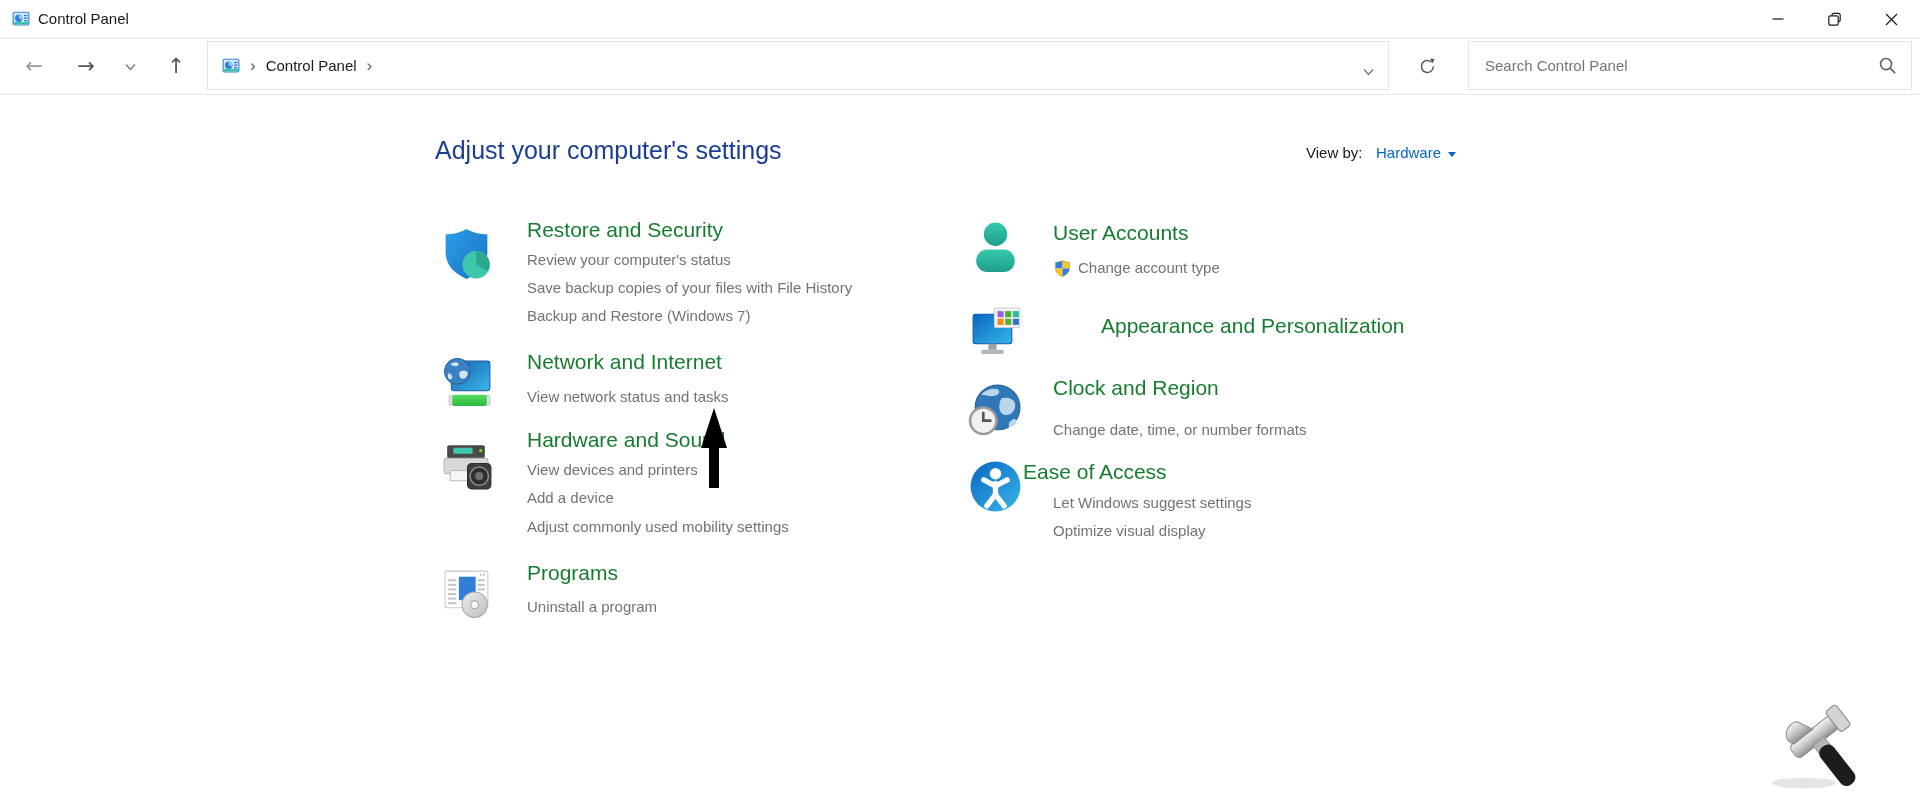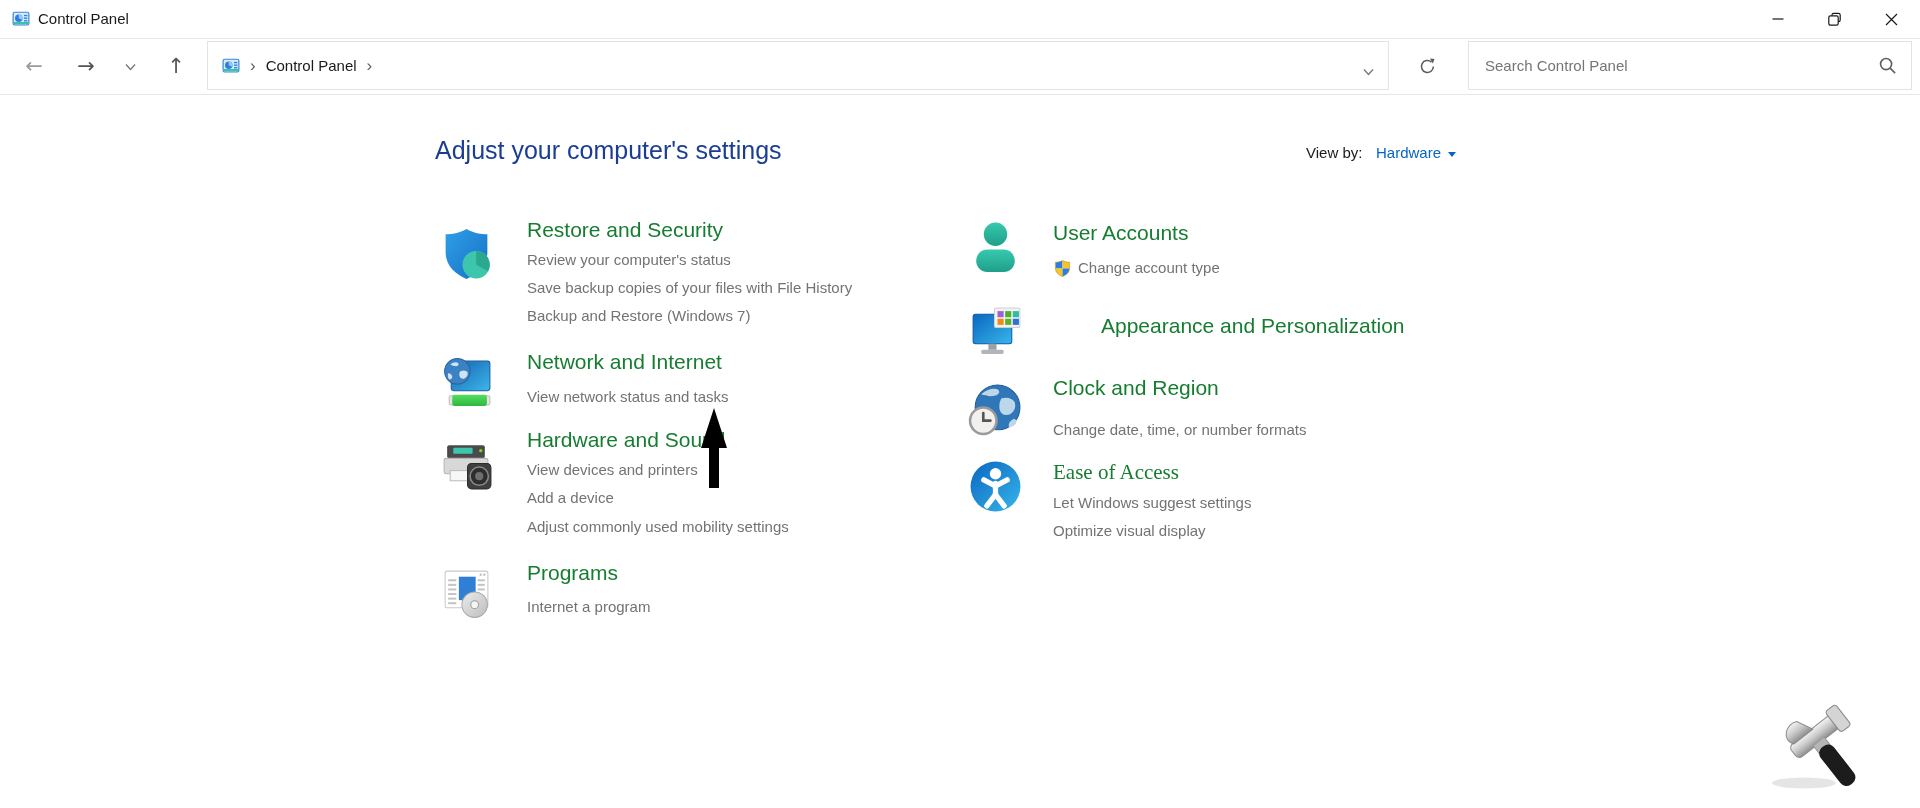--- a/index.html
+++ b/index.html
@@ -234,21 +234,21 @@
       <rect x="39" y="15" width="7" height="2"></rect>
         <rect x="39" y="19.5" width="7" height="2"></rect>
       <rect x="39" y="24" width="7" height="2"></rect>
     </g>
     <rect x="20.5" y="12.5" width="16.5" height="23" fill="#2f7fd6"></rect>
     <circle cx="36" cy="40" r="12.5" fill="url(#cdGrad)" stroke="#a8a8a8"></circle>
     <circle cx="36" cy="40" r="3.8" fill="#f5f5f5" stroke="#9c9c9c"></circle>
   </svg>
 </span>
 <a class="cat-title" style="left:527px;top:561px;">Programs</a>
-<a class="cat-link" style="left:527px;top:598px;">Internet a program</a>
+<a class="cat-link" style="left:527px;top:598px;">Uninstall a program</a>
 
 <span class="cat-icon" style="left:967px;top:218px;">
   <svg width="57" height="57" viewBox="0 0 56 56">
     <circle cx="28" cy="16" r="11.5" fill="url(#tealGrad)"></circle>
     <rect x="9" y="31" width="38" height="22" rx="11" fill="url(#tealGrad)"></rect>
   </svg>
 </span>
 <a class="cat-title" style="left:1053px;top:221px;">User Accounts</a>
 <span class="uac-shield">
   <svg width="19" height="19" viewBox="0 0 24 24">
@@ -295,21 +295,21 @@
     <circle cx="28" cy="28" r="24.5" fill="url(#monGrad2)"></circle>
     <circle cx="28" cy="15.5" r="5.6" fill="#ffffff"></circle>
     <g stroke="#ffffff" stroke-width="5.2" stroke-linecap="round" fill="none">
       <path d="M16.5 21.5 L28 27.5 L39.5 21.5"></path>
       <path d="M28 25 L28 36"></path>
       <path d="M28 36 L19.5 47"></path>
       <path d="M28 36 L36.5 47"></path>
     </g>
   </svg>
 </span>
-<a class="cat-title" style="left:1053px;top:460px;font-family:Liberation Serif, serif;">Ease of Access</a>
+<a class="cat-title" style="left:1023px;top:460px;">Ease of Access</a>
 <a class="cat-link" style="left:1053px;top:494px;">Let Windows suggest settings</a>
 <a class="cat-link" style="left:1053px;top:522px;">Optimize visual display</a>
 
 <span class="overlay" style="left:696px;top:406px;z-index:10;">
   <svg width="36" height="84" viewBox="0 0 36 84">
     <polygon points="18,2 31,42 23,42 23,82 13,82 13,42 5,42" fill="#000000"></polygon>
   </svg>
 </span>
 
 <span class="overlay" style="left:1758px;top:695px;">

